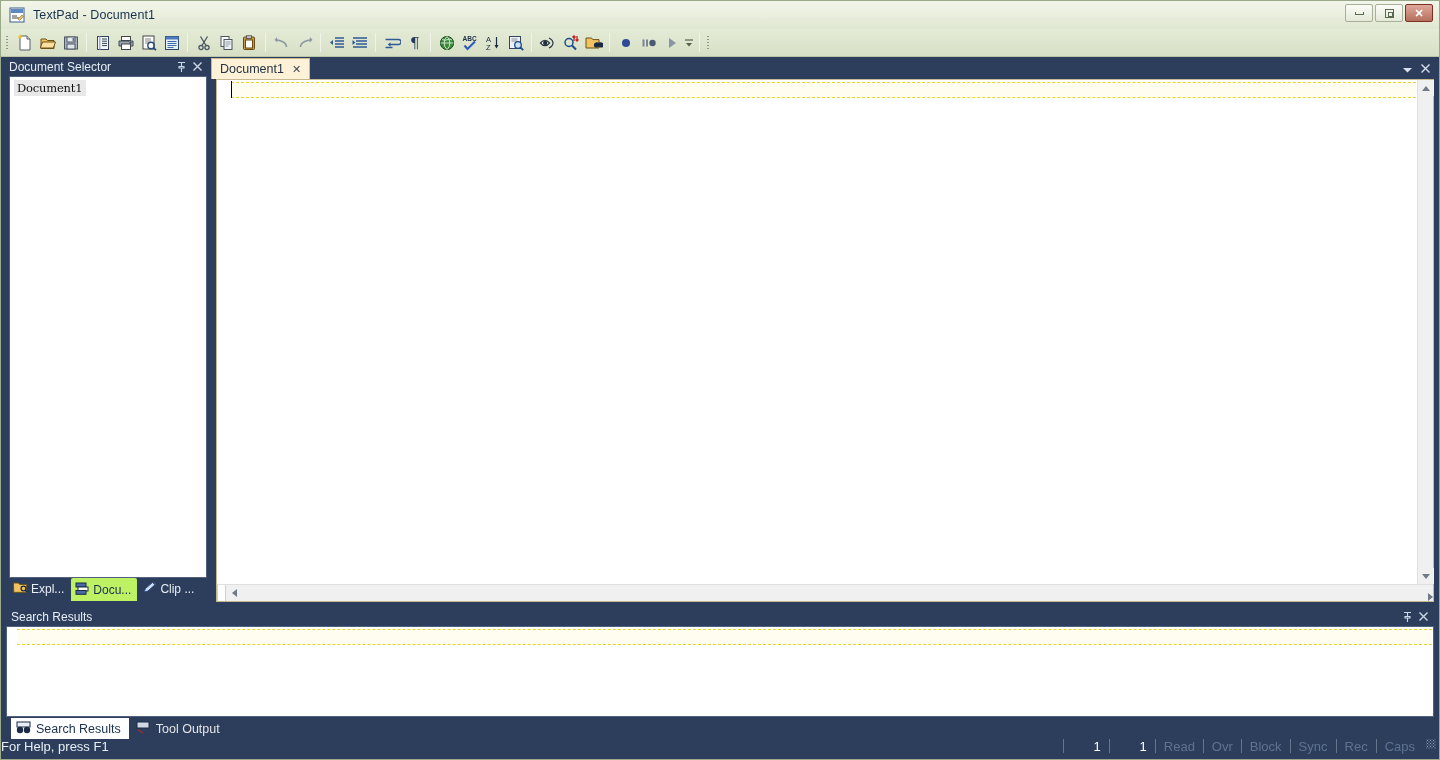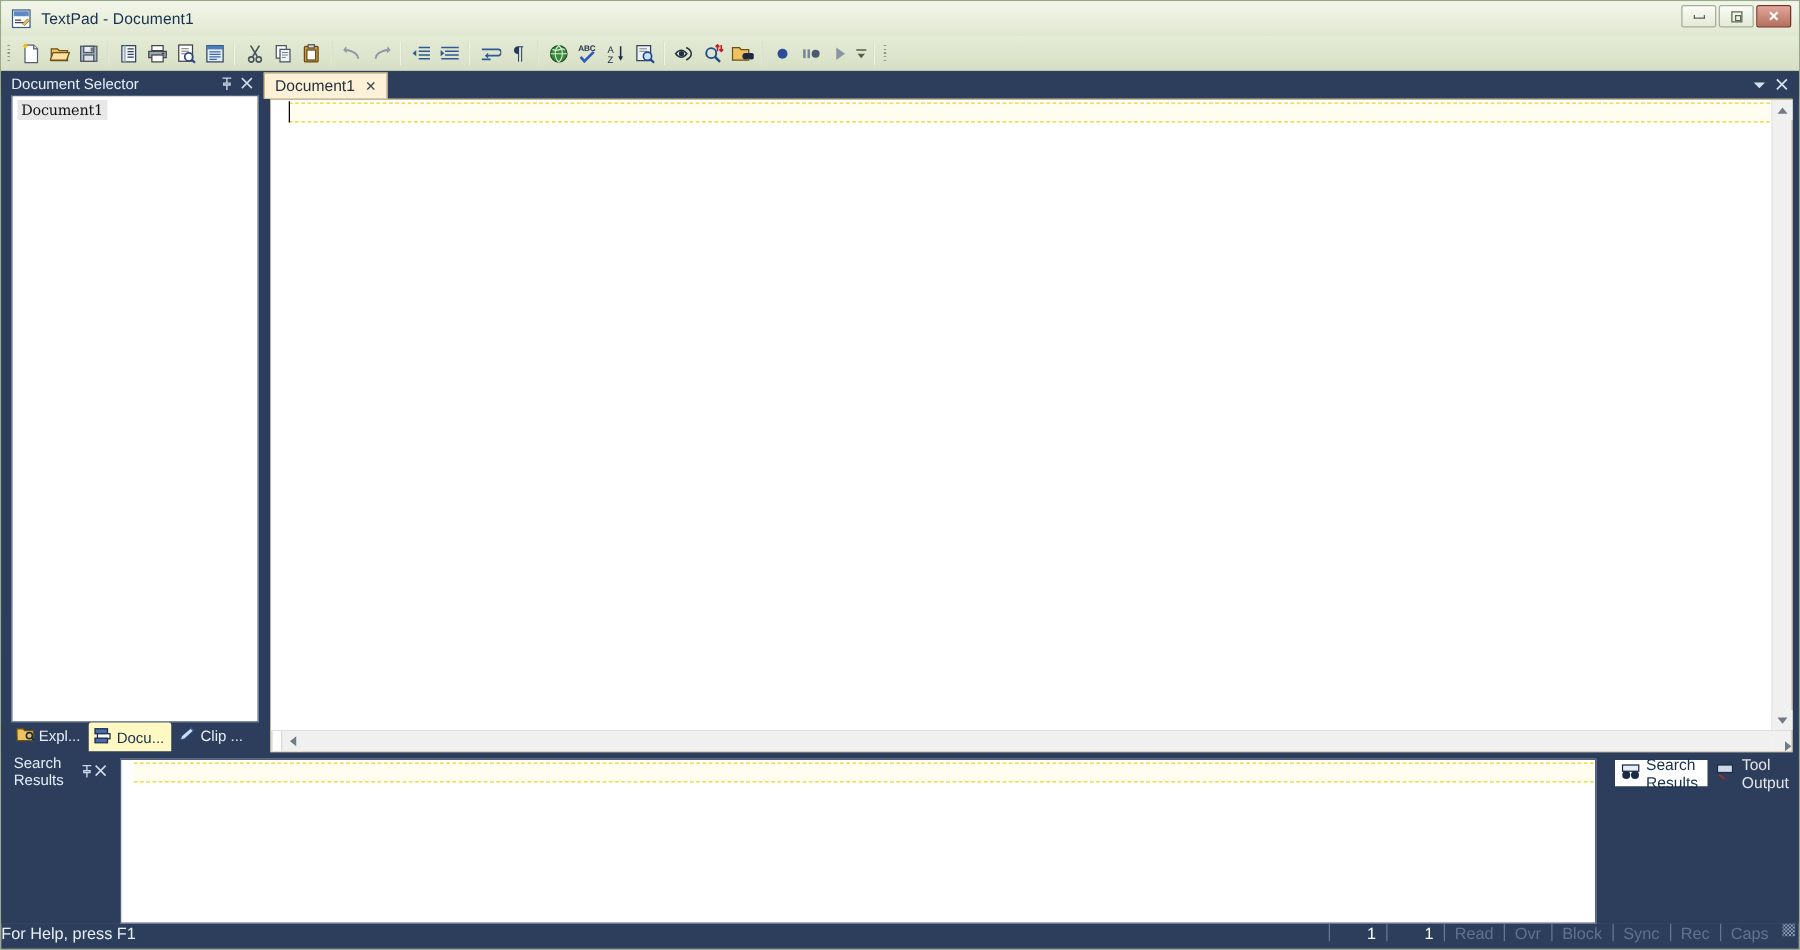--- a/index.html
+++ b/index.html
@@ -148,21 +148,21 @@
     height: 24px; flex: 0 0 24px;
     display: flex; align-items: flex-start;
     padding-left: 8px; gap: 1px;
     background: #2c3e5c;
   }
   .dtab {
     height: 22px; display: flex; align-items: center; gap: 3px;
     padding: 0 6px 0 4px; font-size: 12px; color: #e8eef6;
     border-top-left-radius: 2px; border-top-right-radius: 2px;
   }
-  .dtab.active { background: #fef9c3; color: #17314d; height: 23px; }
+  .dtab.active { background: #bef264; color: #17314d; height: 23px; }
 
   
   .editor-pane {
     flex: 1 1 auto; display: flex; flex-direction: column; min-width: 0;
     background: #2c3e5c;
   }
   .tabrow {
     height: 22px; flex: 0 0 22px;
     display: flex; align-items: flex-end;
     background: #2c3e5c;
@@ -216,21 +216,21 @@
   .h-thumb-left { width: 9px; height: 16px; background: #fff; border: 1px solid #cfcfcf; border-top:none; border-bottom:none;}
   .corner-box { width: 16px; height: 16px; background: #f0f0f0; display:flex;align-items:flex-end;justify-content:flex-end; }
   .tri { width: 0; height: 0; }
   .tri-up { border-left: 4px solid transparent; border-right: 4px solid transparent; border-bottom: 5px solid #6f7b86; }
   .tri-down { border-left: 4px solid transparent; border-right: 4px solid transparent; border-top: 5px solid #6f7b86; }
   .tri-left { border-top: 4px solid transparent; border-bottom: 4px solid transparent; border-right: 5px solid #6f7b86; }
   .tri-right { border-top: 4px solid transparent; border-bottom: 4px solid transparent; border-left: 5px solid #6f7b86; }
 
   
   .lower {
-    flex: 0 0 132px; display: flex; flex-direction: row;
+    flex: 0 0 132px; display: flex; flex-direction: column;
     background: #2c3e5c;
   }
   .splitter { height: 5px; flex: 0 0 5px; background: #2c3e5c; }
   .sr-header {
     height: 19px; flex: 0 0 19px; display: flex; align-items: center;
     color: #e8eef6; font-size: 12px; padding-left: 10px;
   }
   .sr-body {
     flex: 1 1 auto; margin: 0 5px; background: #ffffff;
     border: 1px solid #50627d; position: relative; min-height: 0;

